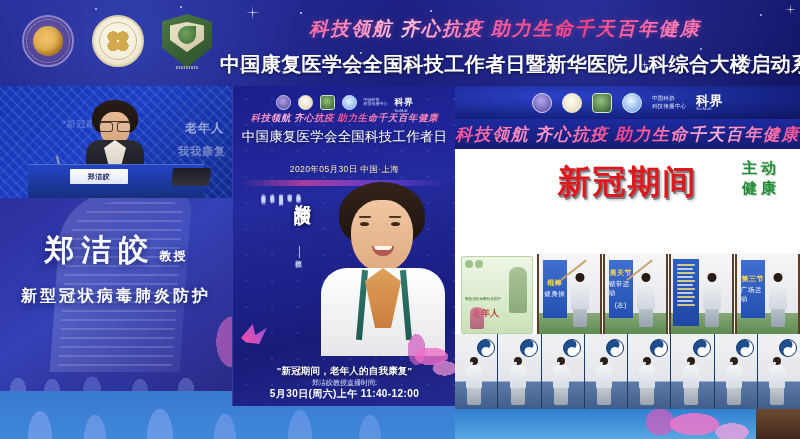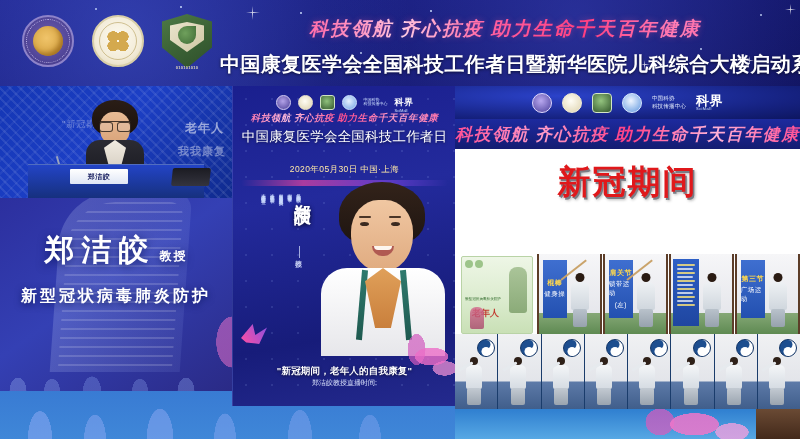--- a/index.html
+++ b/index.html
@@ -617,20 +617,21 @@
         <div class="ph-coat"></div>
         <div class="ph-lan"></div>
           <div class="ph-lan2"></div>
         <div class="ph-lapel"></div>
       </div>
 
       <div class="cp-swoosh"></div>
       <div class="cp-flower"></div>
       <div class="cp-lect">"新冠期间，老年人的自我康复"</div>
       <div class="cp-lect2">郑洁皎教授直播时间:</div>
+      <div class="cp-lect3">5月30日(周六)上午 11:40-12:00</div>
     </div>
 
     <div class="right-panel">
       <div class="rp-top">
         <div class="rl rl1"></div>
         <div class="rl rl2"></div>
         <div class="rl rl3"></div>
         <div class="rl rl4"></div>
         <div class="rcn">
           <div>中国科协</div>
@@ -641,20 +642,22 @@
           <small>SciMall</small>
         </div>
       </div>
 
       <div class="rp-slogan-bar">
         <div class="rp-slogan">科技领航 齐心抗疫 助力生命千天百年健康</div>
       </div>
 
       <div class="rp-white"></div>
       <div class="rp-h1">新冠期间</div>
+      <div class="rp-green">主动
+健康</div>
 
       <div class="rp-book">
         <div class="bk-l">
             <i></i>
             <i></i>
           </div>
         <div class="bk-fig"></div>
         <div class="bk-t">新型冠状病毒肺炎防护</div>
         <div class="bk-big">老年人</div>
         <div class="bk-fig2"></div>

